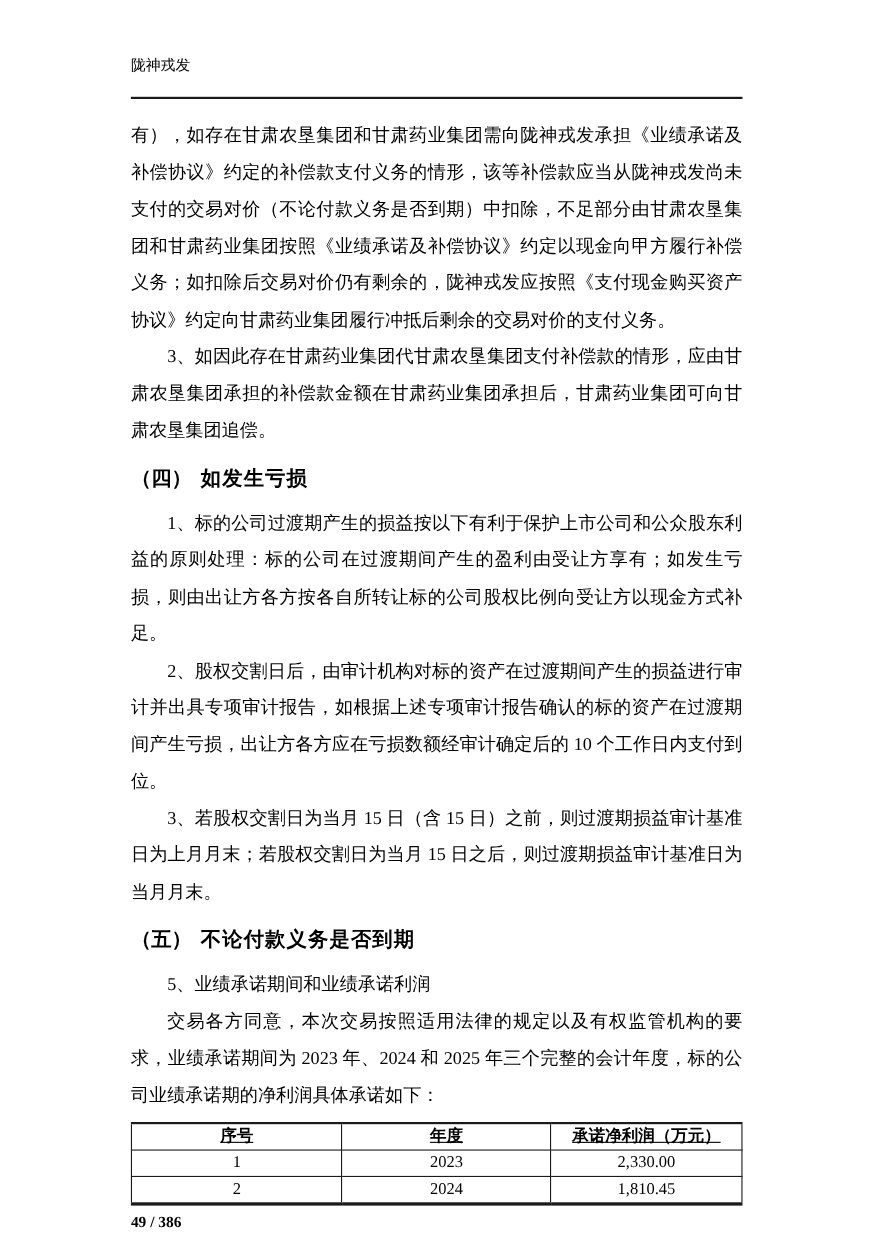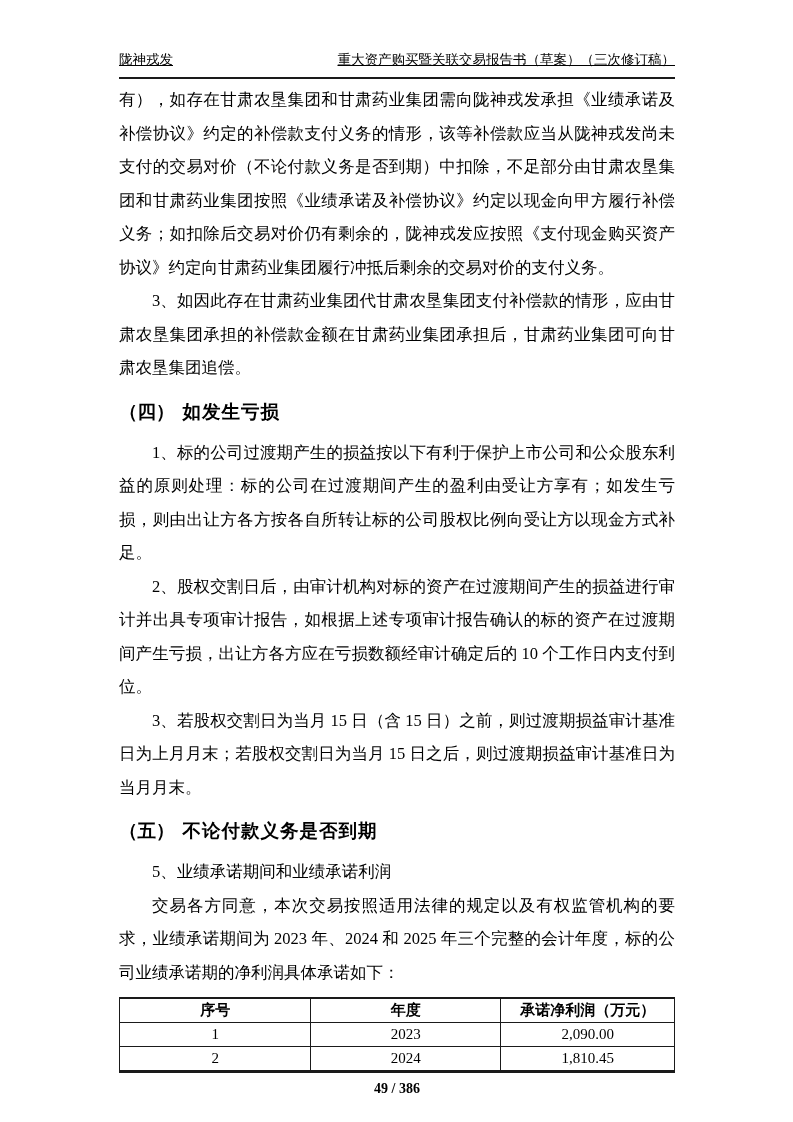--- a/index.html
+++ b/index.html
@@ -18,35 +18,34 @@
     padding: 50px 118px 0 119px;
     font-family: "Liberation Serif", "DejaVu Serif", serif;
     overflow: hidden;
   }
   .doc-header {
     display: flex;
     justify-content: space-between;
     align-items: flex-end;
     font-size: 13.5px;
     line-height: 20px;
-    padding-bottom: 7px;
+    padding-bottom: 18px;
     border-bottom: 2px solid #1a1a1a;
-    text-decoration: underline;
   }
   .doc-header .h-left { white-space: nowrap; }
   .doc-header .h-right { white-space: nowrap; }
   .body-text {
     margin: 0;
     font-size: 16.5px;
     line-height: 33.5px;
     text-align: justify;
     text-justify: inter-character;
   }
   .indent { text-indent: 2em; }
-  .first-para { margin-top: 4px; }
+  .first-para { margin-top: 16px; }
   .section-heading {
     font-family: "Liberation Sans", "DejaVu Sans", sans-serif;
     font-weight: bold;
     font-size: 18.5px;
     line-height: 30px;
     margin: 12px 0 9px 0;
     letter-spacing: 1px;
   }
   .section-heading .hnum { margin-right: 8px; letter-spacing: 0; }
   .commit-table {
@@ -60,44 +59,43 @@
     border-left: 1.5px solid #1a1a1a;
     border-right: 1.5px solid #1a1a1a;
     border-top: 1.5px solid #1a1a1a;
     border-bottom: 1.5px solid #1a1a1a;
     text-align: center;
     vertical-align: middle;
     height: 23px;
     padding: 0 4px;
     line-height: 23px;
   }
-  .commit-table th { font-weight: bold; }
+  .commit-table th { font-weight: bold; text-decoration: underline; }
   .commit-table { border-top: 2.5px solid #1a1a1a; border-bottom: 3px solid #1a1a1a; }
   .commit-table tr > *:first-child { border-left-width: 1.5px; }
   .commit-table thead th { border-top: 2.5px solid #1a1a1a; }
   .commit-table tbody tr:last-child td { border-bottom: 3px solid #1a1a1a; }
   .col-seq   { width: 34.5%; }
   .col-year  { width: 34.2%; }
   .col-profit{ width: 31.3%; }
   .page-footer {
     margin-top: 7px;
-    text-align: center;
+    text-align: left;
     font-weight: bold;
     font-size: 14px;
     line-height: 18px;
   }
 </style>
 </head>
 <body>
 
 <div class="page">
 
   <div class="doc-header">
     <span class="h-left">陇神戎发</span>
-    <span class="h-right">重大资产购买暨关联交易报告书（草案）（三次修订稿）</span>
   </div>
 
   <p class="body-text first-para">有），如存在甘肃农垦集团和甘肃药业集团需向陇神戎发承担《业绩承诺及补偿协议》约定的补偿款支付义务的情形，该等补偿款应当从陇神戎发尚未支付的交易对价（不论付款义务是否到期）中扣除，不足部分由甘肃农垦集团和甘肃药业集团按照《业绩承诺及补偿协议》约定以现金向甲方履行补偿义务；如扣除后交易对价仍有剩余的，陇神戎发应按照《支付现金购买资产协议》约定向甘肃药业集团履行冲抵后剩余的交易对价的支付义务。</p>
 
   <p class="body-text indent">3、如因此存在甘肃药业集团代甘肃农垦集团支付补偿款的情形，应由甘肃农垦集团承担的补偿款金额在甘肃药业集团承担后，甘肃药业集团可向甘肃农垦集团追偿。</p>
 
   <h2 class="section-heading"><span class="hnum">（四）</span><span>如发生亏损</span></h2>
 
   <p class="body-text indent">1、标的公司过渡期产生的损益按以下有利于保护上市公司和公众股东利益的原则处理：标的公司在过渡期间产生的盈利由受让方享有；如发生亏损，则由出让方各方按各自所转让标的公司股权比例向受让方以现金方式补足。</p>
 
@@ -121,21 +119,21 @@
       <tr>
         <th>序号</th>
         <th>年度</th>
         <th>承诺净利润（万元）</th>
       </tr>
     </thead>
     <tbody>
       <tr>
         <td>1</td>
         <td>2023</td>
-        <td>2,090.00</td>
+        <td>2,330.00</td>
       </tr>
       <tr>
         <td>2</td>
         <td>2024</td>
         <td>1,810.45</td>
       </tr>
     </tbody>
   </table>
 
   <div class="page-footer">49 / 386</div>

